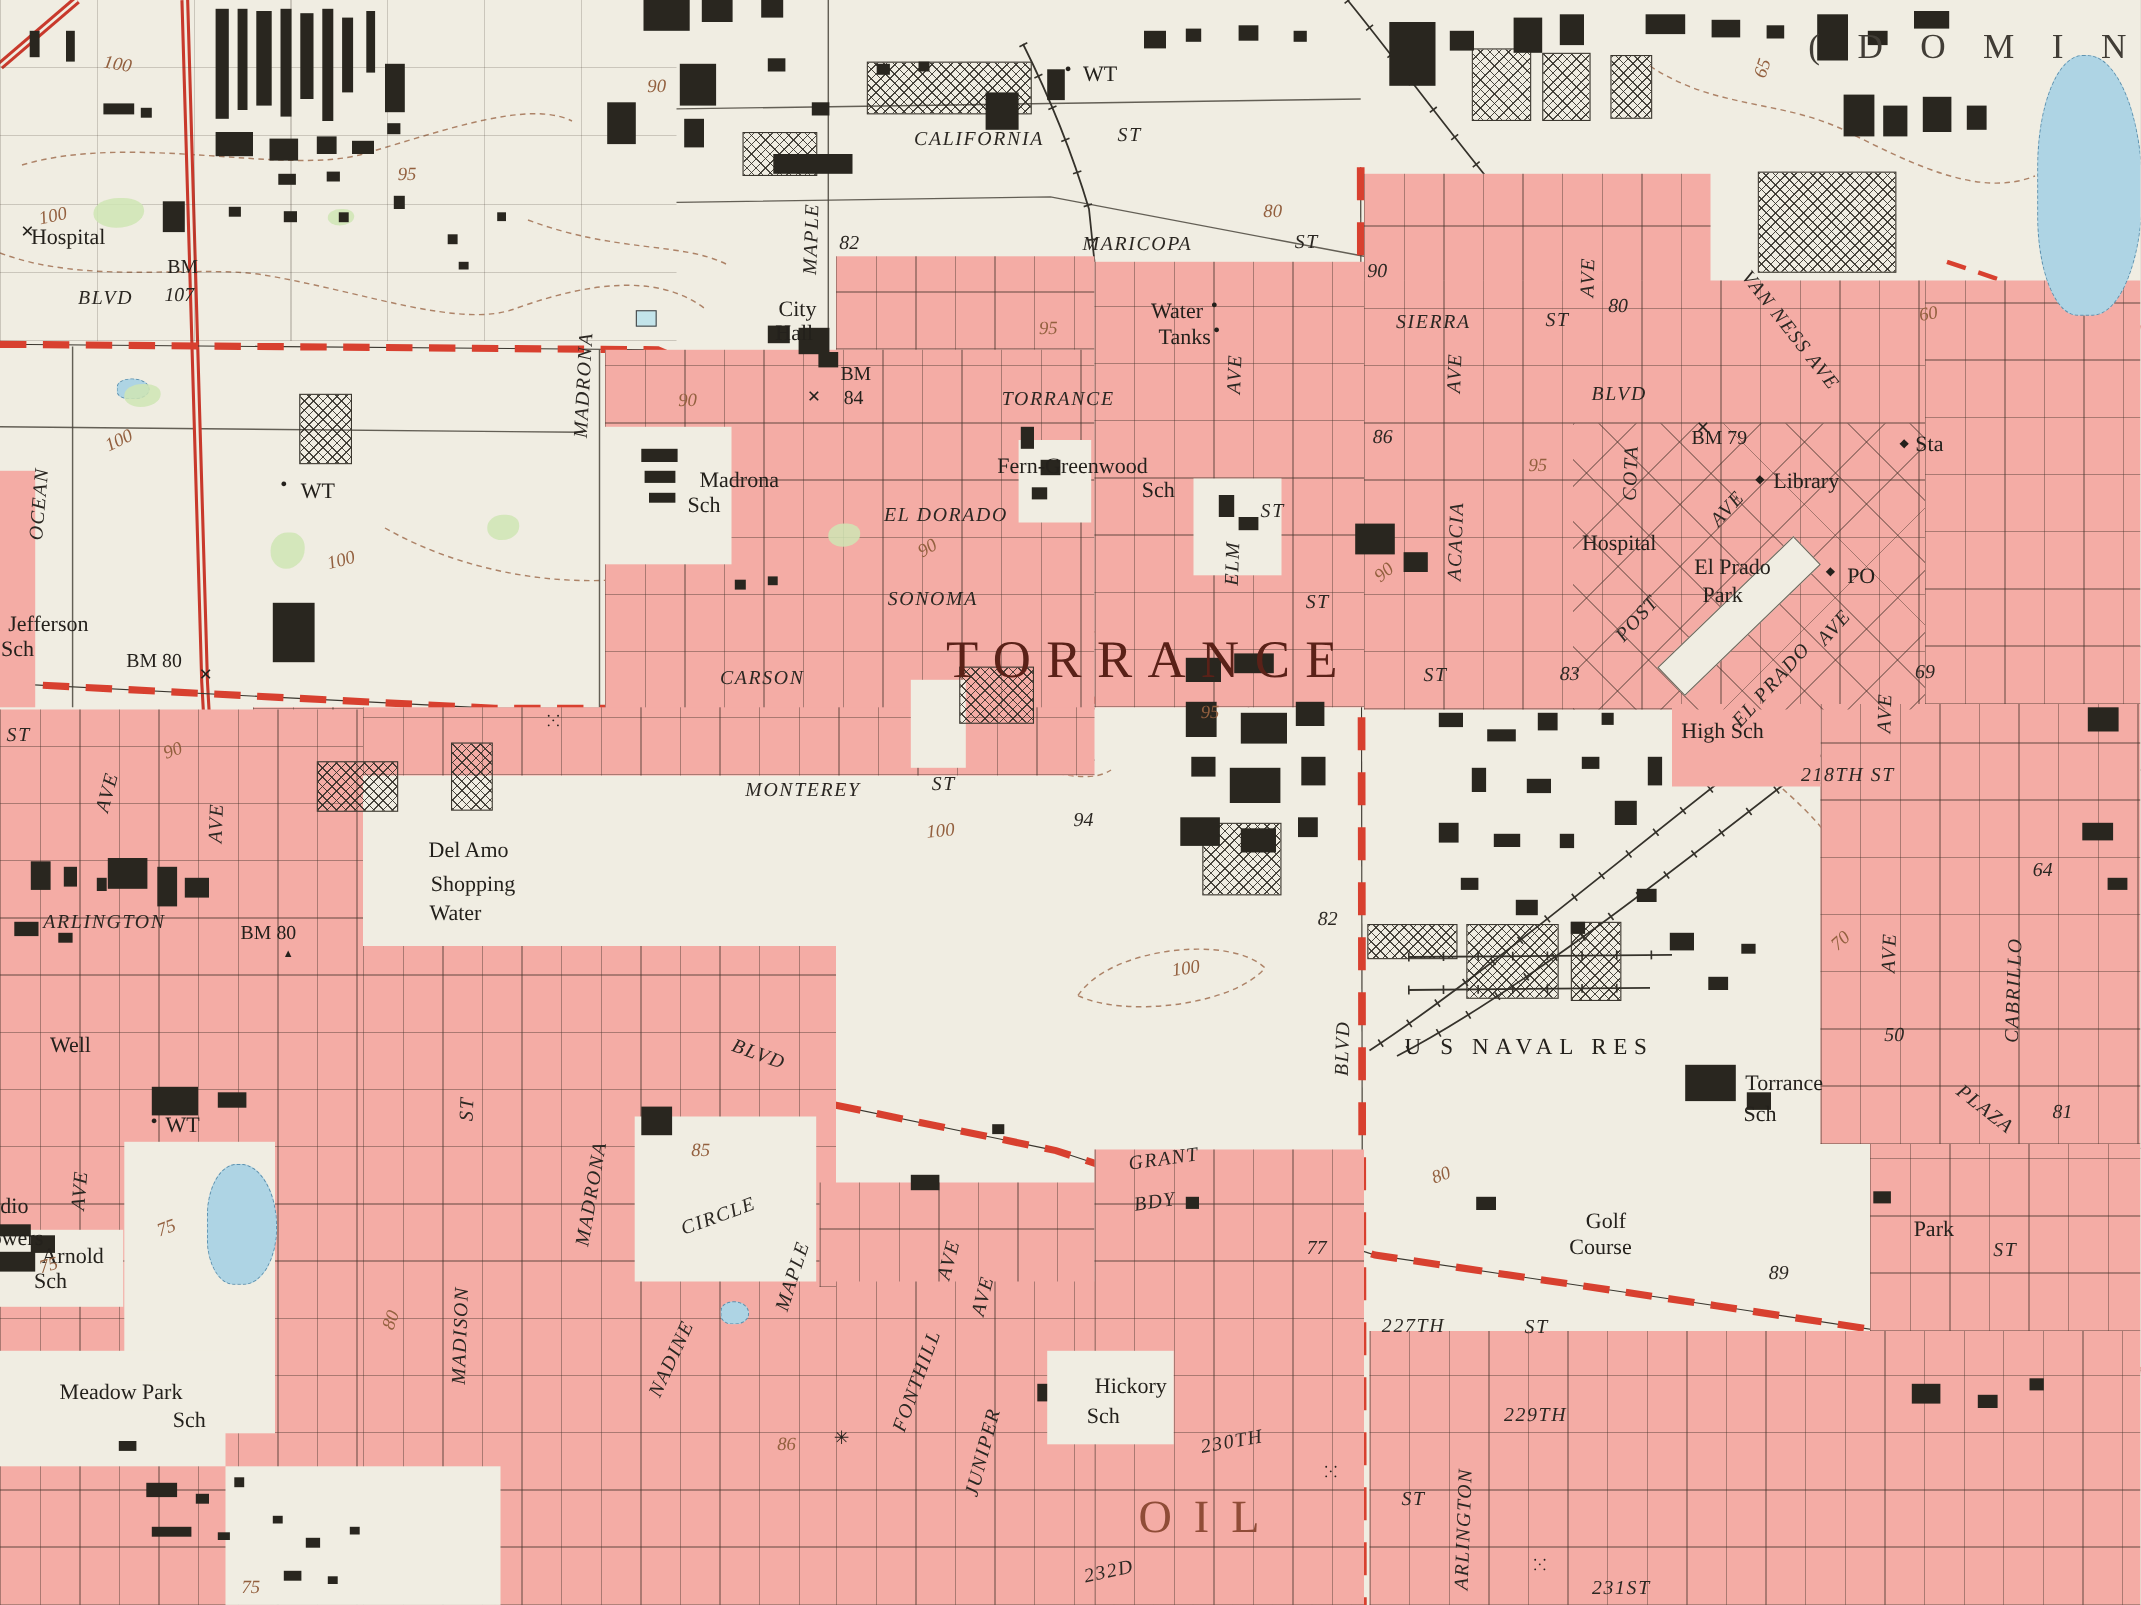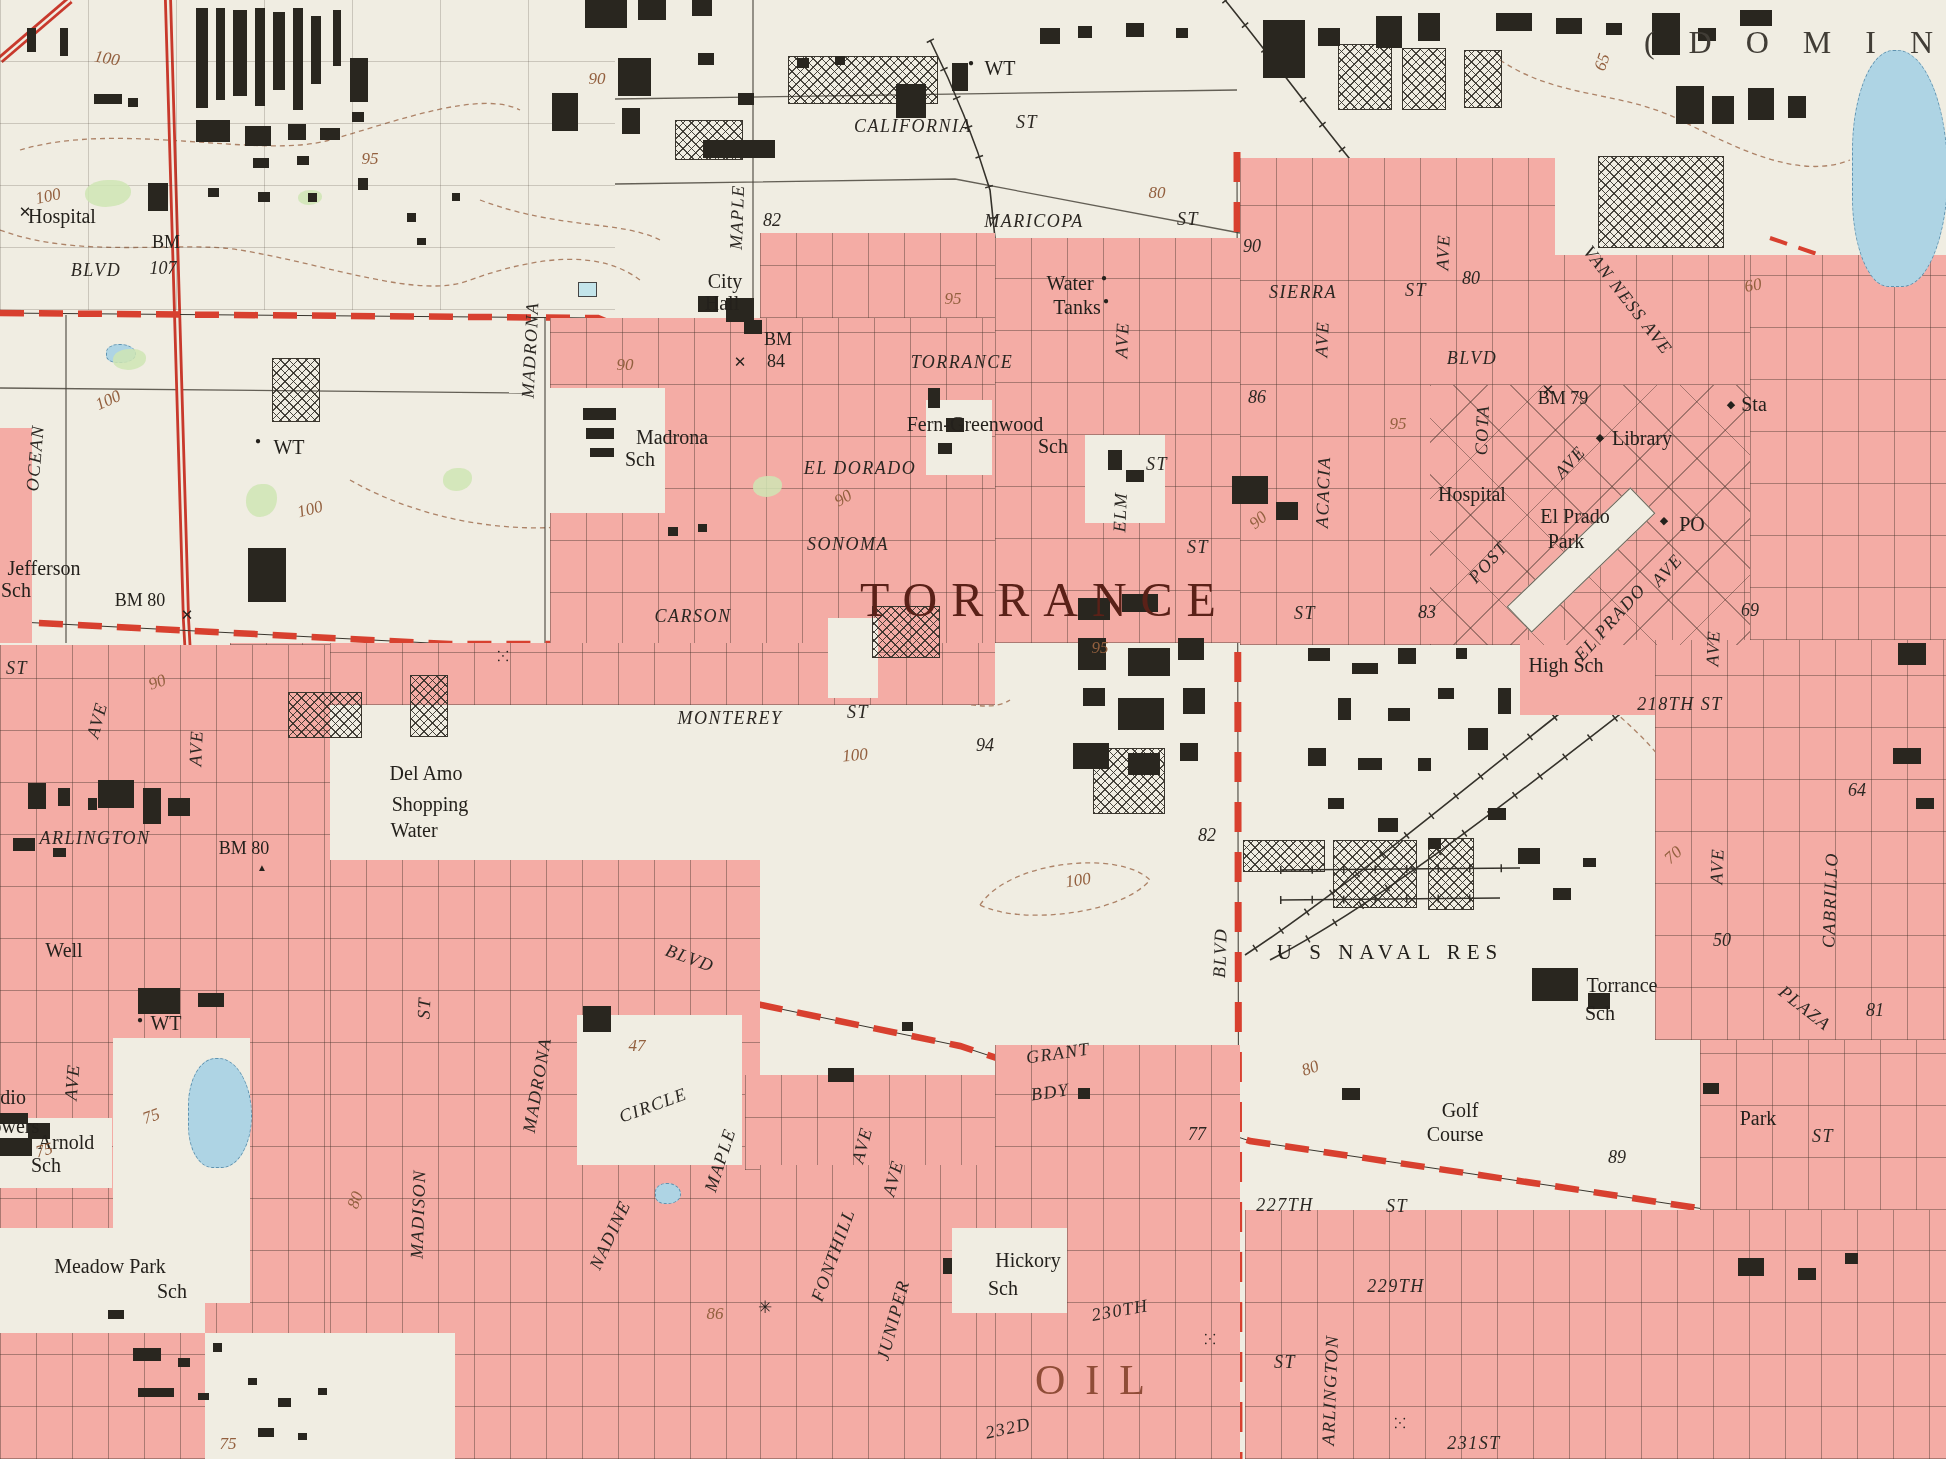--- a/index.html
+++ b/index.html
@@ -347,21 +347,21 @@
     <div class="lbl place" style="left: 289px; top: 447px;">WT</div>
     <div class="lbl place" style="left: 44px; top: 568px;">Jefferson</div>
     <div class="lbl place" style="left: 16px; top: 590px;">Sch</div>
     <div class="lbl place-sm" style="left: 140px; top: 600px;">BM 80</div>
     <div class="lbl street" style="left: 17px; top: 668px;">ST</div>
     <div class="lbl contour" style="left: 157px; top: 682px; --r: -20deg;">90</div>
     <div class="lbl street-v" style="left: 97px; top: 720px; --r: -75deg;">AVE</div>
     <div class="lbl street-v" style="left: 196px; top: 748px; --r: -88deg;">AVE</div>
     <div class="lbl street-v" style="left: 737px; top: 217px; --r: -88deg;">MAPLE</div>
     <div class="lbl elev-i" style="left: 772px; top: 220px;">82</div>
-    <div class="lbl street" style="left: 913px; top: 126px;">CALIFORNIA</div>
+    <div class="lbl street" style="left: 890px; top: 126px;">CALIFORNIA</div>
     <div class="lbl street" style="left: 1027px; top: 122px;">ST</div>
     <div class="lbl place" style="left: 1000px; top: 68px;">WT</div>
     <div class="lbl street" style="left: 1034px; top: 221px;">MARICOPA</div>
     <div class="lbl street" style="left: 1188px; top: 219px;">ST</div>
     <div class="lbl contour" style="left: 1157px; top: 192px;">80</div>
     <div class="lbl elev-i" style="left: 1252px; top: 246px;">90</div>
     <div class="lbl place" style="left: 725px; top: 281px;">City</div>
     <div class="lbl place" style="left: 722px; top: 303px;">Hall</div>
     <div class="lbl place-sm" style="left: 778px; top: 339px;">BM</div>
     <div class="lbl place-sm" style="left: 776px; top: 361px;">84</div>
@@ -455,21 +455,21 @@
     <div class="lbl street" style="left: 1396px; top: 1286px;">229TH</div>
     <div class="lbl street" style="left: 1285px; top: 1362px;">ST</div>
     <div class="lbl street" style="left: 1120px; top: 1310px; --r: -10deg;">230TH</div>
     <div class="lbl oil" style="left: 1100px; top: 1380px;">OIL</div>
     <div class="lbl street" style="left: 1008px; top: 1428px; --r: -12deg;">232D</div>
     <div class="lbl street" style="left: 1474px; top: 1443px;">231ST</div>
     <div class="lbl street-v" style="left: 1330px; top: 1390px; --r: -88deg;">ARLINGTON</div>
     <div class="lbl place" style="left: 1028px; top: 1260px;">Hickory</div>
     <div class="lbl place" style="left: 1003px; top: 1288px;">Sch</div>
     <div class="lbl contour" style="left: 715px; top: 1313px;">86</div>
-    <div class="lbl contour" style="left: 637px; top: 1045px;">47</div>
+    <div class="lbl contour" style="left: 637px; top: 1045px;">85</div>
     <div class="lbl street-v" style="left: 537px; top: 1085px; --r: -80deg;">MADRONA</div>
     <div class="lbl street-d" style="left: 610px; top: 1235px; --r: -65deg;">NADINE</div>
     <div class="lbl street-d" style="left: 653px; top: 1105px; --r: -20deg;">CIRCLE</div>
     <div class="lbl street-d" style="left: 720px; top: 1160px; --r: -72deg;">MAPLE</div>
     <div class="lbl street-d" style="left: 833px; top: 1255px; --r: -70deg;">FONTHILL</div>
     <div class="lbl street-d" style="left: 862px; top: 1145px; --r: -75deg;">AVE</div>
     <div class="lbl street-d" style="left: 893px; top: 1178px; --r: -75deg;">AVE</div>
     <div class="lbl street-d" style="left: 893px; top: 1320px; --r: -75deg;">JUNIPER</div>
     <div class="lbl street-v" style="left: 418px; top: 1214px; --r: -88deg;">MADISON</div>
     <div class="lbl street-v" style="left: 424px; top: 1008px; --r: -88deg;">ST</div>

